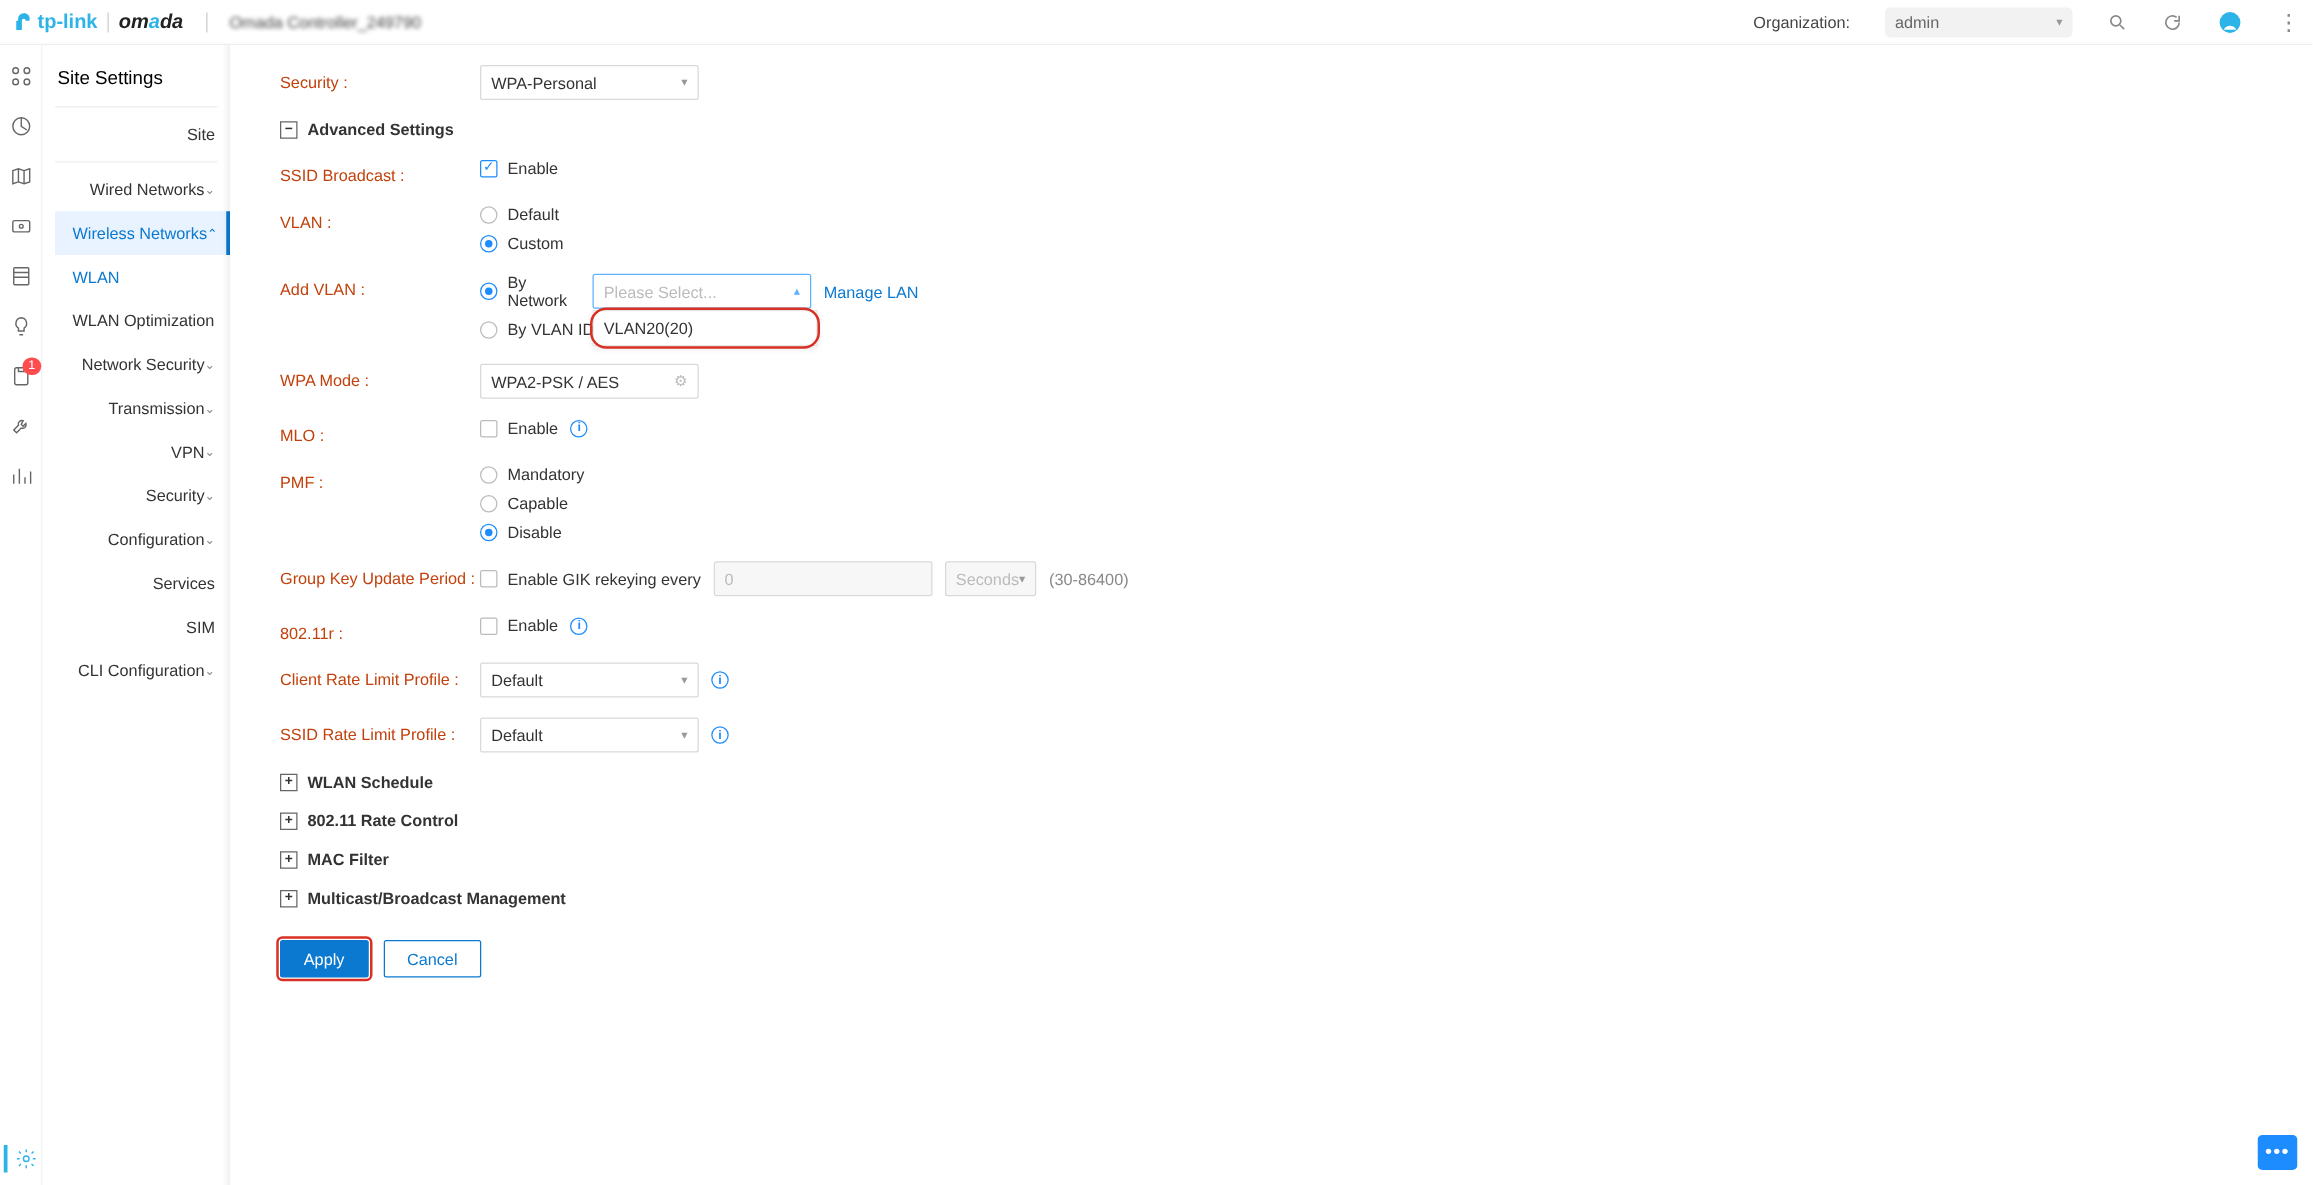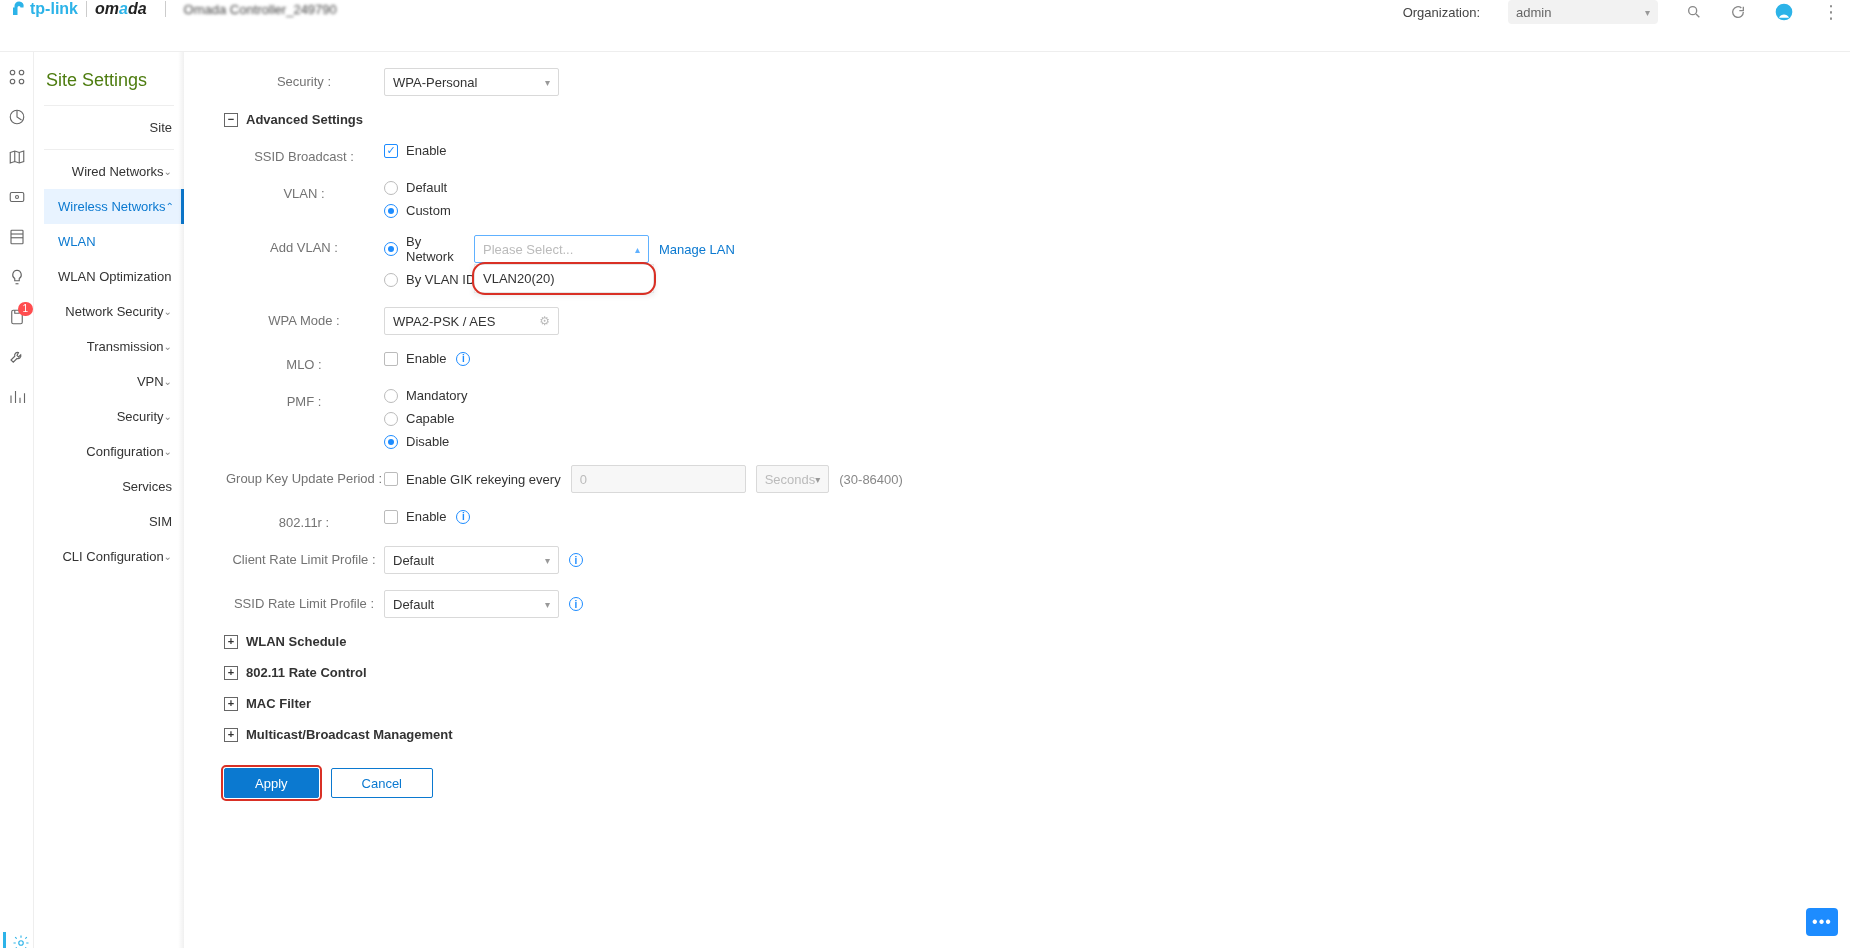--- a/index.html
+++ b/index.html
@@ -8,21 +8,21 @@
     --active:#e8f3ff;
     --border:#d9d9d9;
     --text:#333;
     --muted:#6b7280;
     --gray-bg:#f5f5f5;
   }
   *{box-sizing:border-box;font-family:Arial,Helvetica,sans-serif;}
   body{margin:0;background:#fff;color:var(--text);font-size:13px;}
 
   
-  .header{height:52px;border-bottom:1px solid #eee;display:flex;align-items:flex-start;padding:0 10px;justify-content:space-between;}
+  .header{height:36px;border-bottom:1px solid #eee;display:flex;align-items:center;padding:11px 10px;justify-content:space-between;}
   .header-left{display:flex;align-items:center;gap:10px;}
   .logo{display:flex;align-items:center;font-weight:bold;color:#333;}
   .logo-tp{color:#2cb3e8;font-size:16px;display:flex;align-items:center;}
   .logo-tp svg{margin-right:2px;}
   .logo-divider{height:16px;width:1px;background:#ccc;margin:0 8px;}
   .logo-omada{font-weight:bold;font-style:italic;font-size:16px;}
   .logo-omada .wifi{color:#2cb3e8;}
   .controller-name{color:#444;font-size:13px;filter:blur(1.5px);}
   .header-right{display:flex;align-items:center;gap:28px;margin-left:20px;}
   .org-label{color:#444;}
@@ -38,32 +38,32 @@
   .rail{width:34px;background:#fff;border-right:1px solid #eee;display:flex;flex-direction:column;align-items:center;padding-top:16px;gap:22px;color:#666;}
   .rail-item{position:relative;cursor:pointer;}
   .rail-item svg{display:block;}
   .badge{position:absolute;top:-6px;left:10px;background:#ff4d4f;color:#fff;font-size:10px;border-radius:8px;padding:0 5px;line-height:14px;}
   .rail-bottom{margin-top:auto;margin-bottom:10px;border-left:3px solid #2cb3e8;padding-left:6px;height:22px;display:flex;align-items:center;}
 
   
   .sidebar{width:150px;background:#fff;padding-top:8px;position:relative;}
   .sidebar::after{content:'';position:absolute;right:0;top:0;bottom:0;width:6px;background:linear-gradient(to right,rgba(0,0,0,0),rgba(0,0,0,0.06));}
   .nav-group{padding:0 10px;}
-  .nav-title{color:#4d7c0f;font-size:18px;padding:10px 2px;}
+  .nav-title{color:#000000;font-size:15px;padding:10px 2px;}
   .nav-sep{height:1px;background:#eee;margin:4px 0;}
   .nav-item{display:flex;justify-content:flex-end;align-items:center;padding:10px 2px;color:#333;cursor:pointer;}
   .nav-item.active{background:var(--active);color:var(--blue);border-right:3px solid var(--blue);margin-right:-10px;padding-right:7px;}
   .nav-sub{padding:10px 2px 10px 14px;color:#333;cursor:pointer;}
   .nav-sub.active{color:var(--blue);}
   .chev{font-size:10px;color:#888;}
 
   
   .content{flex:1;overflow:auto;padding:16px 0 30px 40px;background:#fff;}
   .form-row{display:flex;align-items:flex-start;margin-bottom:16px;}
-  .label{width:160px;color:#737373;padding-top:6px;text-align:center;}
+  .label{width:160px;color:#c2410c;padding-top:6px;}
   .controls{display:flex;flex-direction:column;gap:8px;}
   .hline{display:flex;align-items:center;gap:10px;}
 
   
   .select,.input{height:28px;border:1px solid var(--border);border-radius:2px;background:#fff;display:flex;align-items:center;padding:0 8px;min-width:175px;justify-content:space-between;color:#333;}
   .select{cursor:pointer;}
   .select.sm{min-width:175px;}
   .select.open{border-color:#60b1ff;}
   .arrow-down{font-size:10px;color:#999;}
   .input{width:175px;}
@@ -87,21 +87,21 @@
   .note{color:#888;}
 
   
   .dropdown{position:relative;}
   .dropdown-menu{position:absolute;top:29px;left:0;width:180px;background:#fff;border:1px solid #e5e5e5;box-shadow:0 2px 6px rgba(0,0,0,.1);z-index:10;}
   .dropdown-menu .item{padding:6px 8px;cursor:pointer;}
   .red-outline{outline:2px solid #d93025;outline-offset:1px;border-radius:10px;}
 
   
   .footer{display:flex;gap:12px;margin-top:26px;}
-  .btn{height:30px;padding:0 30px;border-radius:2px;display:inline-flex;align-items:center;justify-content:center;cursor:pointer;font-size:13px;}
+  .btn{height:30px;padding:0 18px;border-radius:2px;display:inline-flex;align-items:center;justify-content:center;cursor:pointer;font-size:13px;}
   .btn-primary{background:var(--blue);color:#fff;border:1px solid var(--blue);}
   .btn-secondary{background:#fff;color:var(--blue);border:1px solid var(--blue);}
 
   
   .chat{position:fixed;right:12px;bottom:12px;width:32px;height:28px;background:#1d8cff;border-radius:4px;display:flex;align-items:center;justify-content:center;color:#fff;font-size:16px;letter-spacing:1px;cursor:pointer;}
 </style>
 </head>
 <body>
 
 <div class="header">

